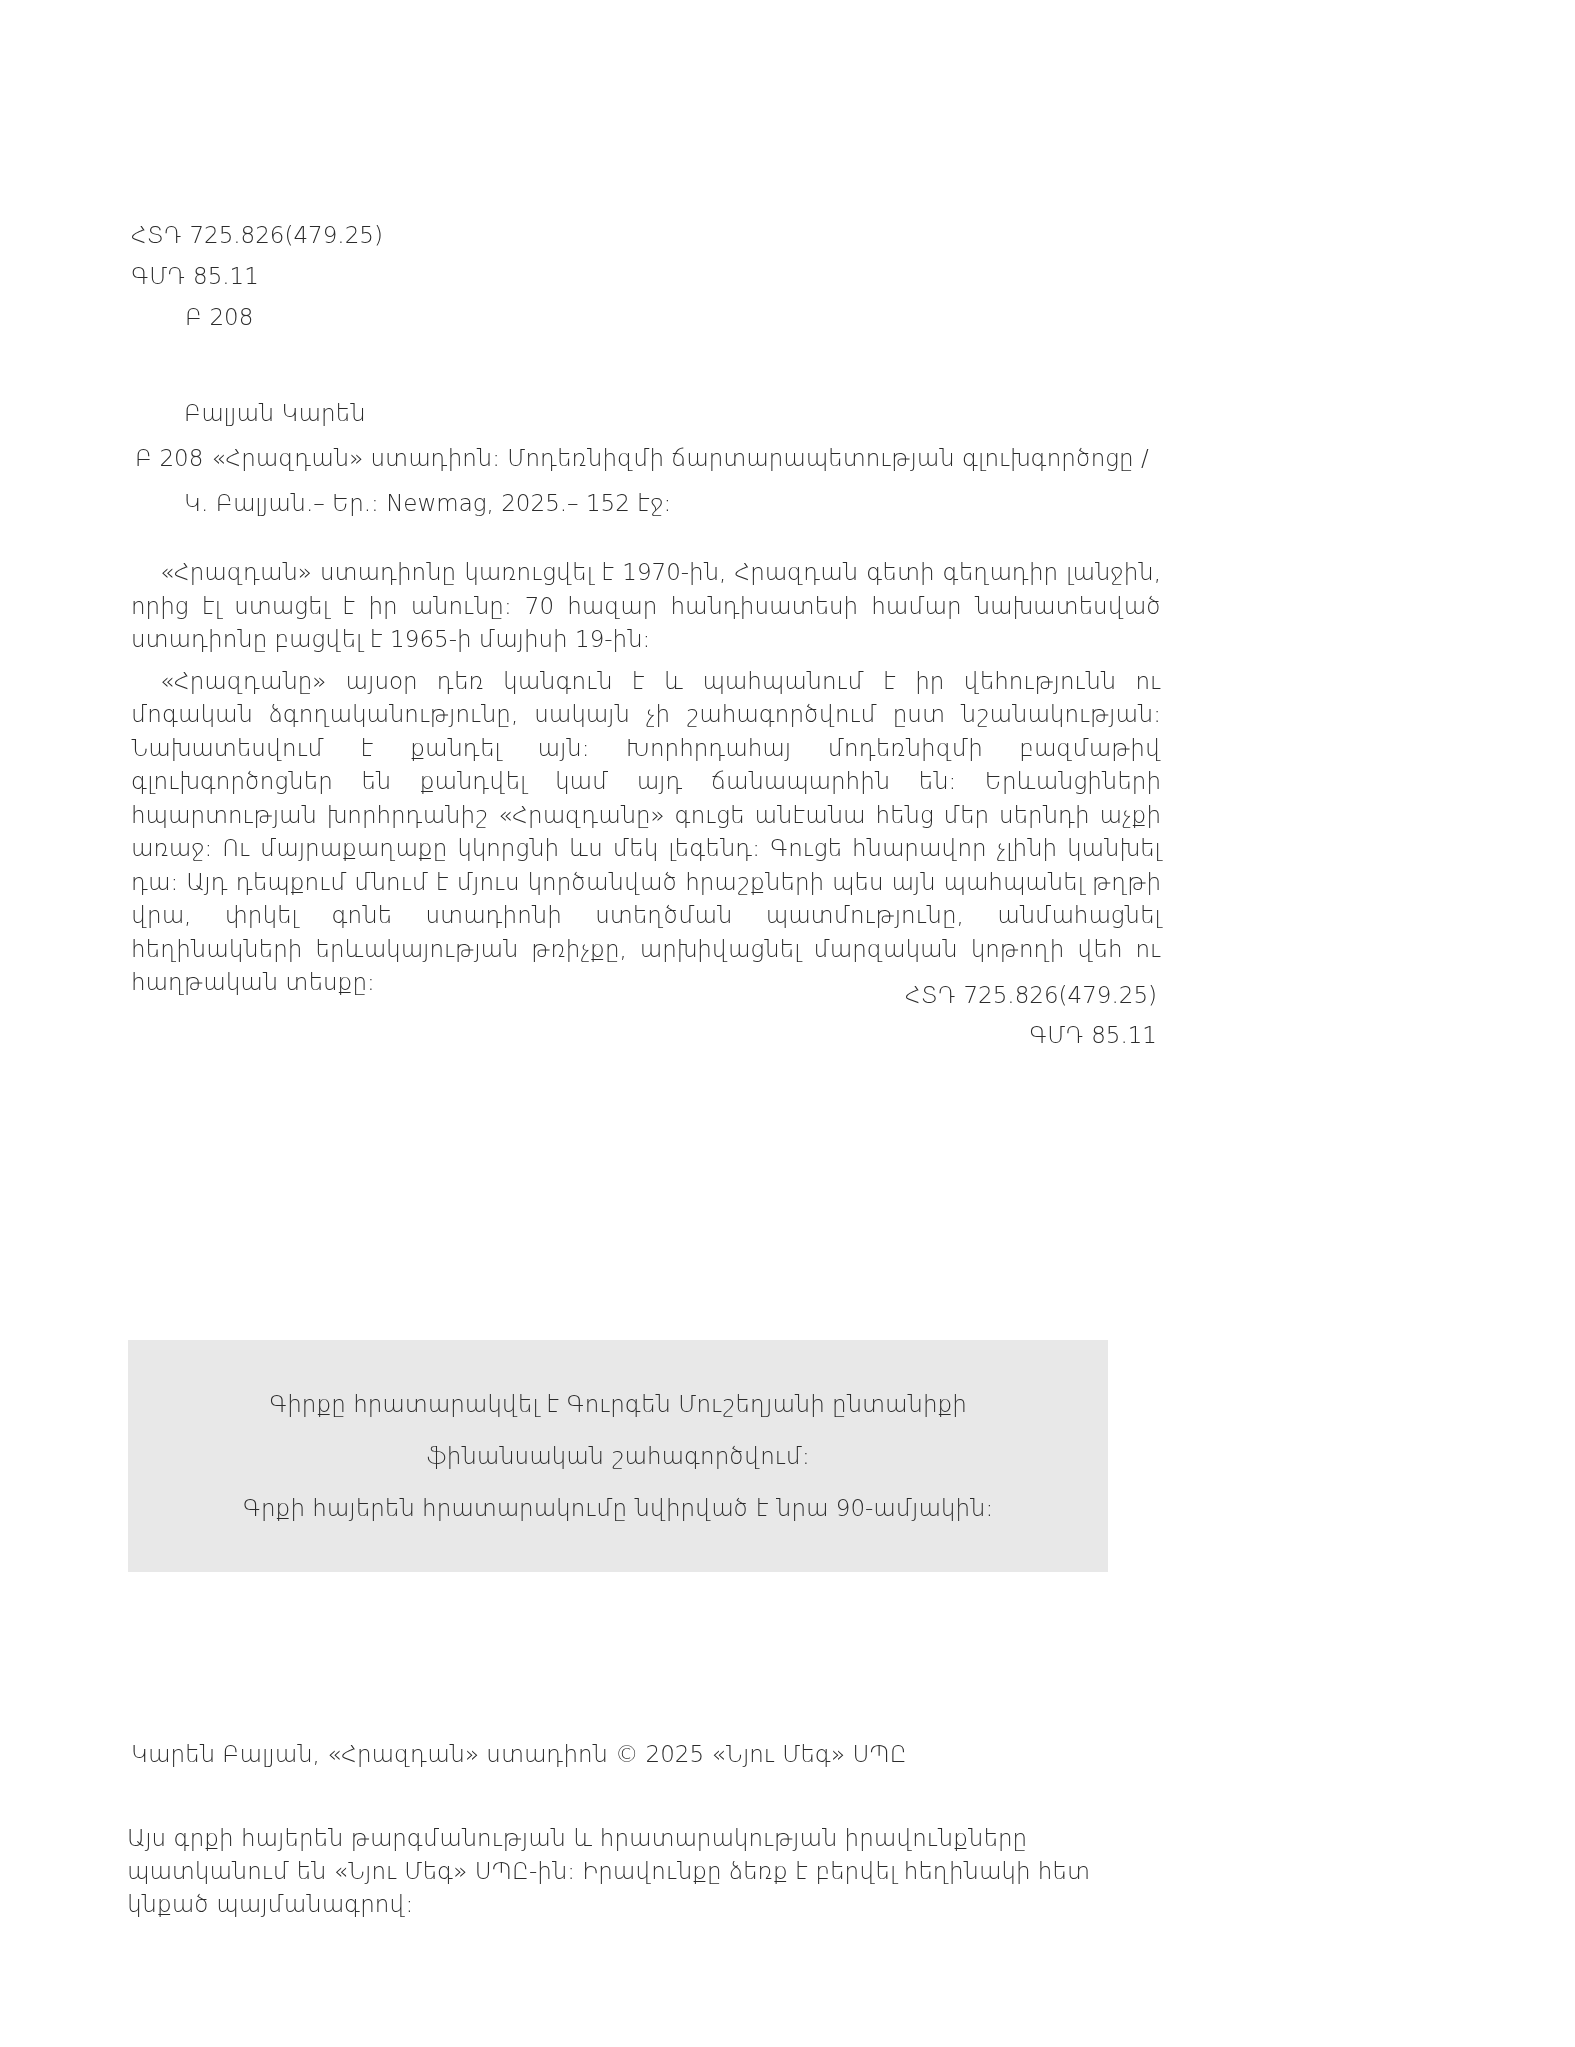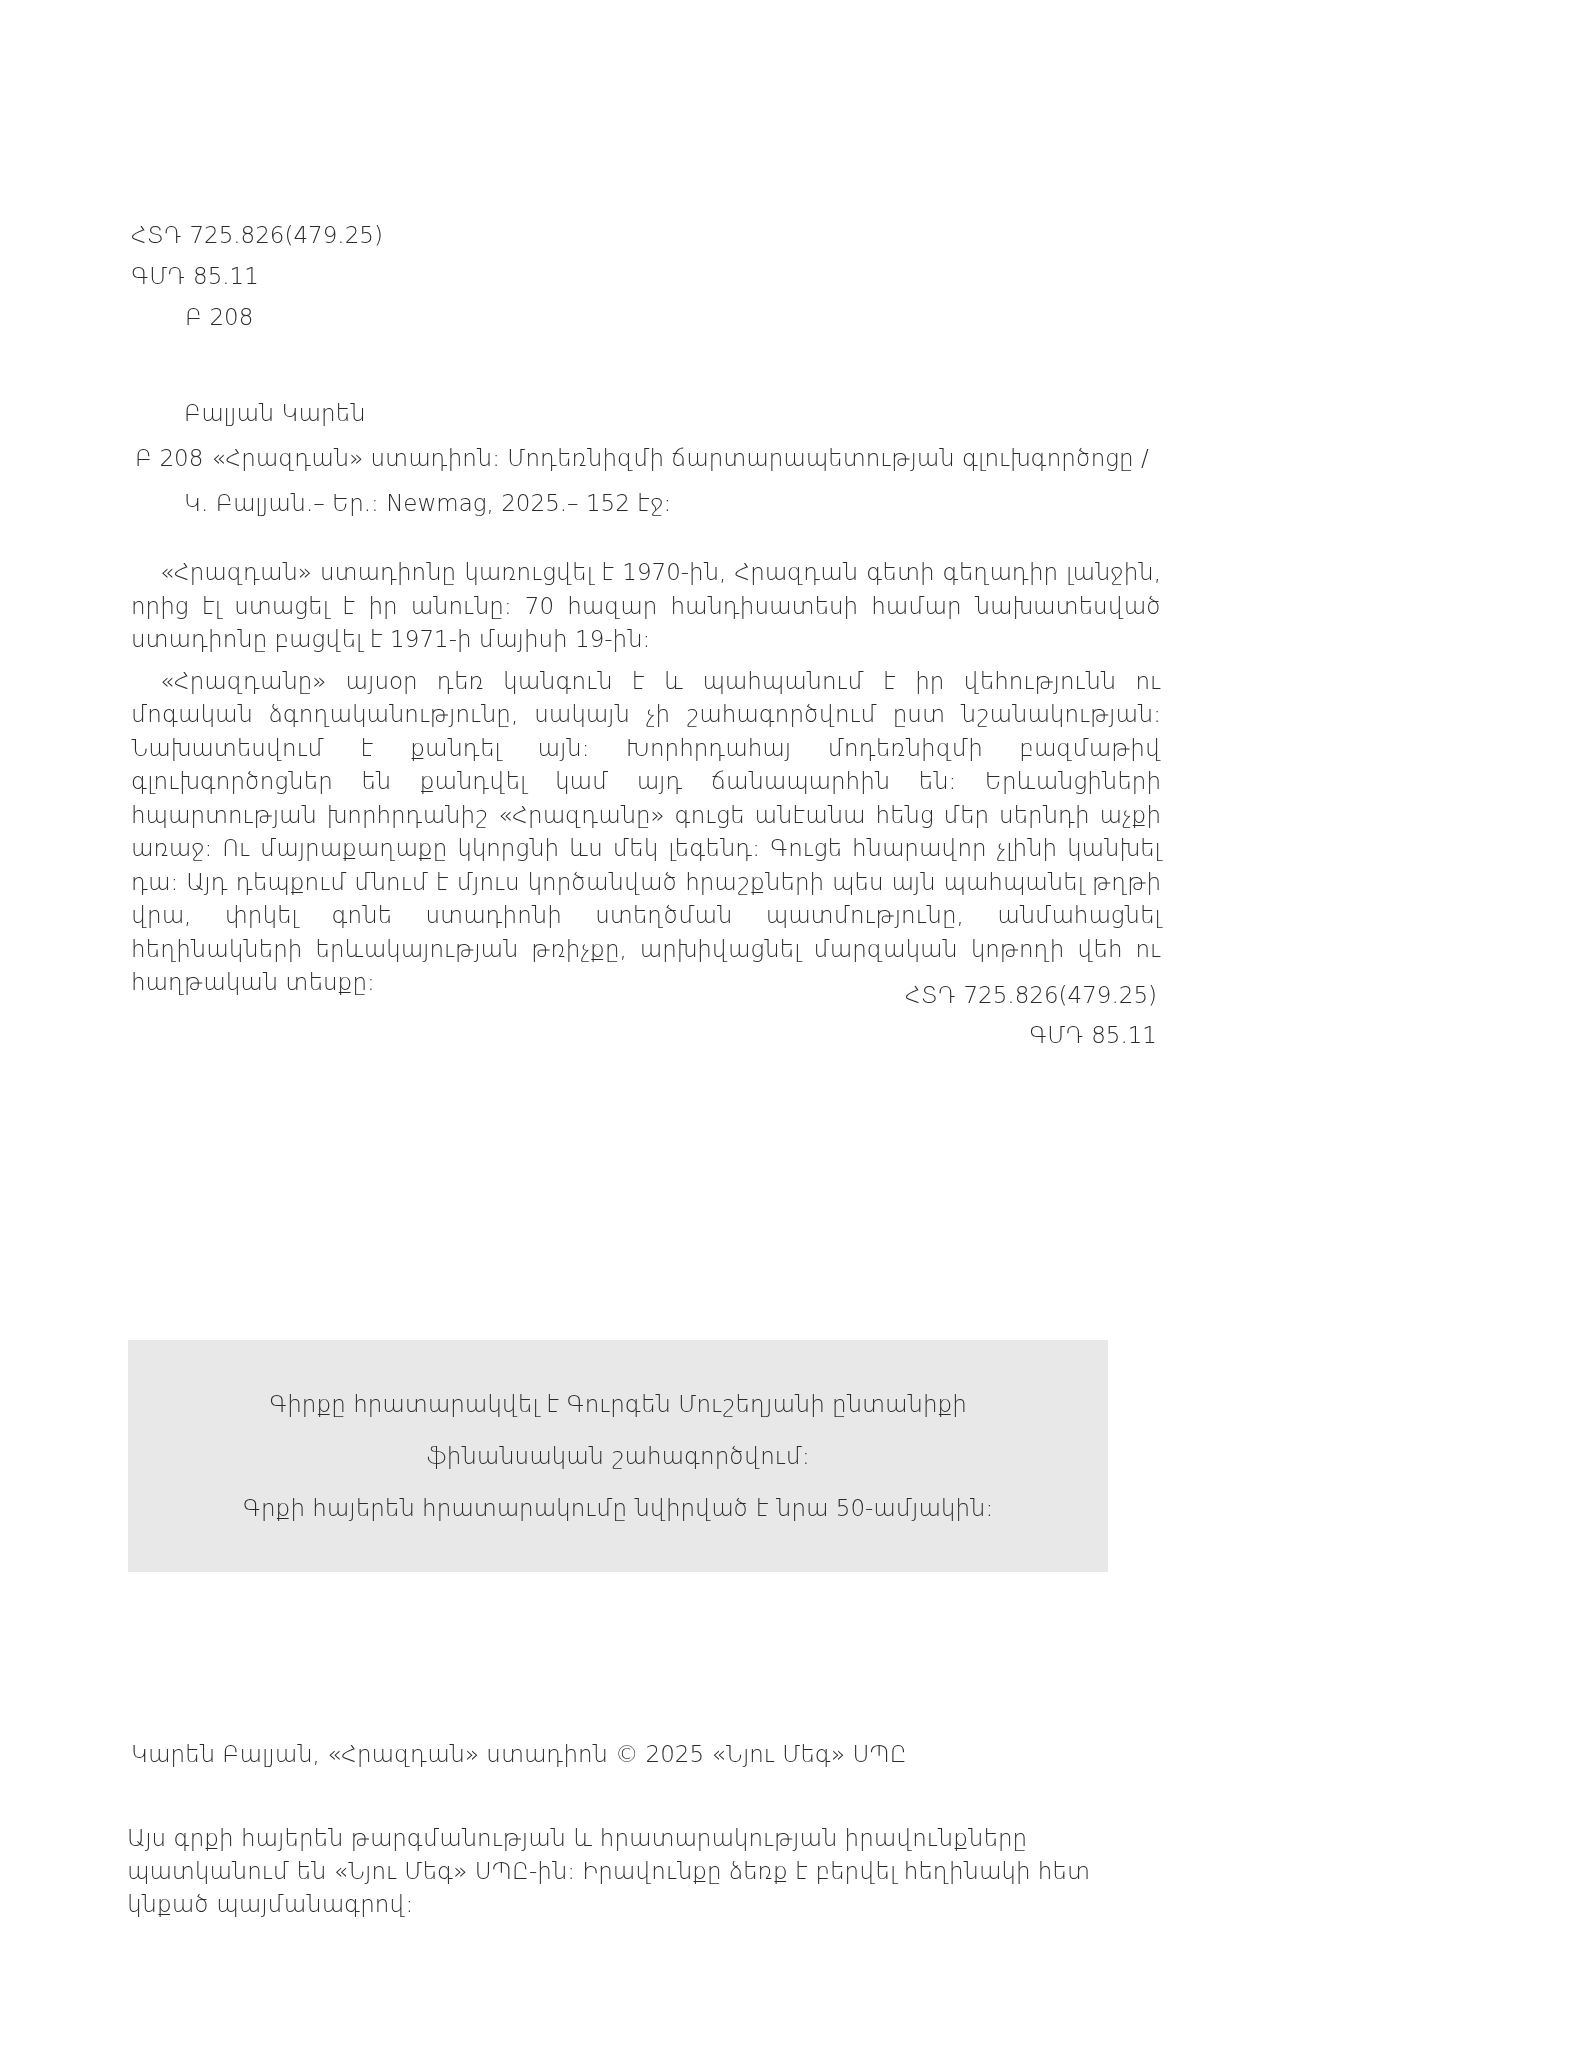--- a/index.html
+++ b/index.html
@@ -113,33 +113,33 @@
   <div class="catalog-card">
     <div class="author-line">Բալյան Կարեն</div>
     <div class="entry-row">
       <span class="entry-code">Բ 208</span>
       <span class="entry-title">«Հրազդան» ստադիոն: Մոդեռնիզմի ճարտարապետության գլուխգործոցը /</span>
     </div>
     <div class="imprint-line">Կ. Բալյան.– Եր.: Newmag, 2025.– 152 էջ:</div>
   </div>
 
   <div class="annotation">
-    <p class="indent">«Հրազդան» ստադիոնը կառուցվել է 1970-ին, Հրազդան գետի գեղադիր լանջին, որից էլ ստացել է իր անունը: 70 հազար հանդիսատեսի համար նախատեսված ստադիոնը բացվել է 1971-ի մայիսի 19-ին:</p>
+    <p class="indent">«Հրազդան» ստադիոնը կառուցվել է 1970-ին, Հրազդան գետի գեղադիր լանջին, որից էլ ստացել է իր անունը: 70 հազար հանդիսատեսի համար նախատեսված ստադիոնը բացվել է 1965-ի մայիսի 19-ին:</p>
     <p class="indent">«Հրազդանը» այսօր դեռ կանգուն է և պահպանում է իր վեհությունն ու մոգական ձգողականությունը, սակայն չի շահագործվում ըստ նշանակության: Նախատեսվում է քանդել այն: Խորհրդահայ մոդեռնիզմի բազմաթիվ գլուխգործոցներ են քանդվել կամ այդ ճանապարհին են: Երևանցիների հպարտության խորհրդանիշ «Հրազդանը» գուցե անէանա հենց մեր սերնդի աչքի առաջ: Ու մայրաքաղաքը կկորցնի ևս մեկ լեգենդ: Գուցե հնարավոր չլինի կանխել դա: Այդ դեպքում մնում է մյուս կործանված հրաշքների պես այն պահպանել թղթի վրա, փրկել գոնե ստադիոնի ստեղծման պատմությունը, անմահացնել հեղինակների երևակայության թռիչքը, արխիվացնել մարզական կոթողի վեհ ու հաղթական տեսքը:</p>
   </div>
 
   <div class="repeat-codes">
     <div>ՀՏԴ 725.826(479.25)</div>
     <div>ԳՄԴ 85.11</div>
   </div>
 
   <div class="sponsor-box">
     <div>Գիրքը հրատարակվել է Գուրգեն Մուշեղյանի ընտանիքի</div>
     <div>ֆինանսական շահագործվում:</div>
-    <div>Գրքի հայերեն հրատարակումը նվիրված է նրա 50-ամյակին:</div>
+    <div>Գրքի հայերեն հրատարակումը նվիրված է նրա 90-ամյակին:</div>
   </div>
 
   <div class="imprint-block">
     <div>Կարեն Բալյան, «Հրազդան» ստադիոն © 2025 «Նյու Մեգ» ՍՊԸ</div>
   </div>
 
   <div class="rights-block">Այս գրքի հայերեն թարգմանության և հրատարակության իրավունքները պատկանում են «Նյու Մեգ» ՍՊԸ-ին: Իրավունքը ձեռք է բերվել հեղինակի հետ կնքած պայմանագրով:</div>
 
 </div>
 

